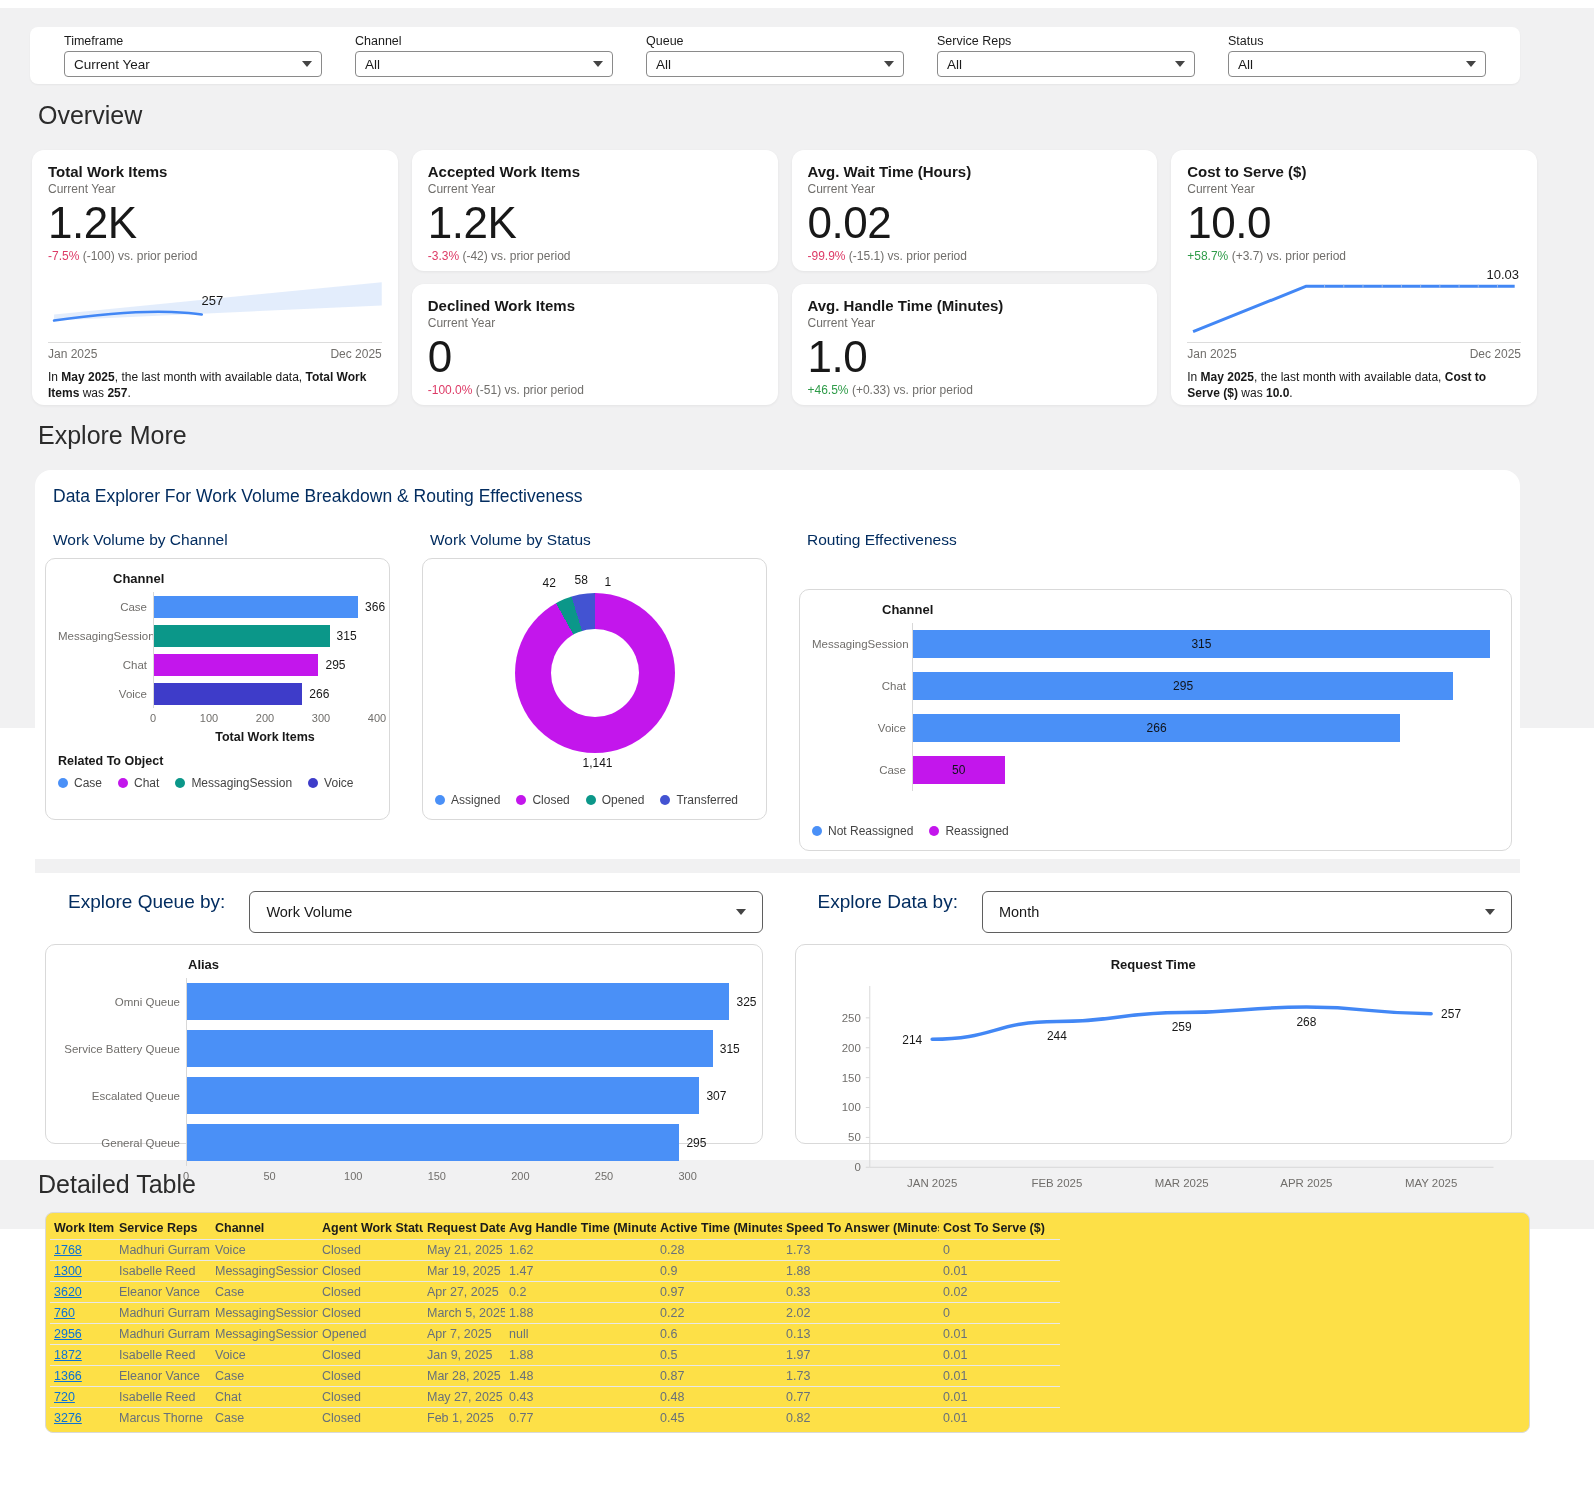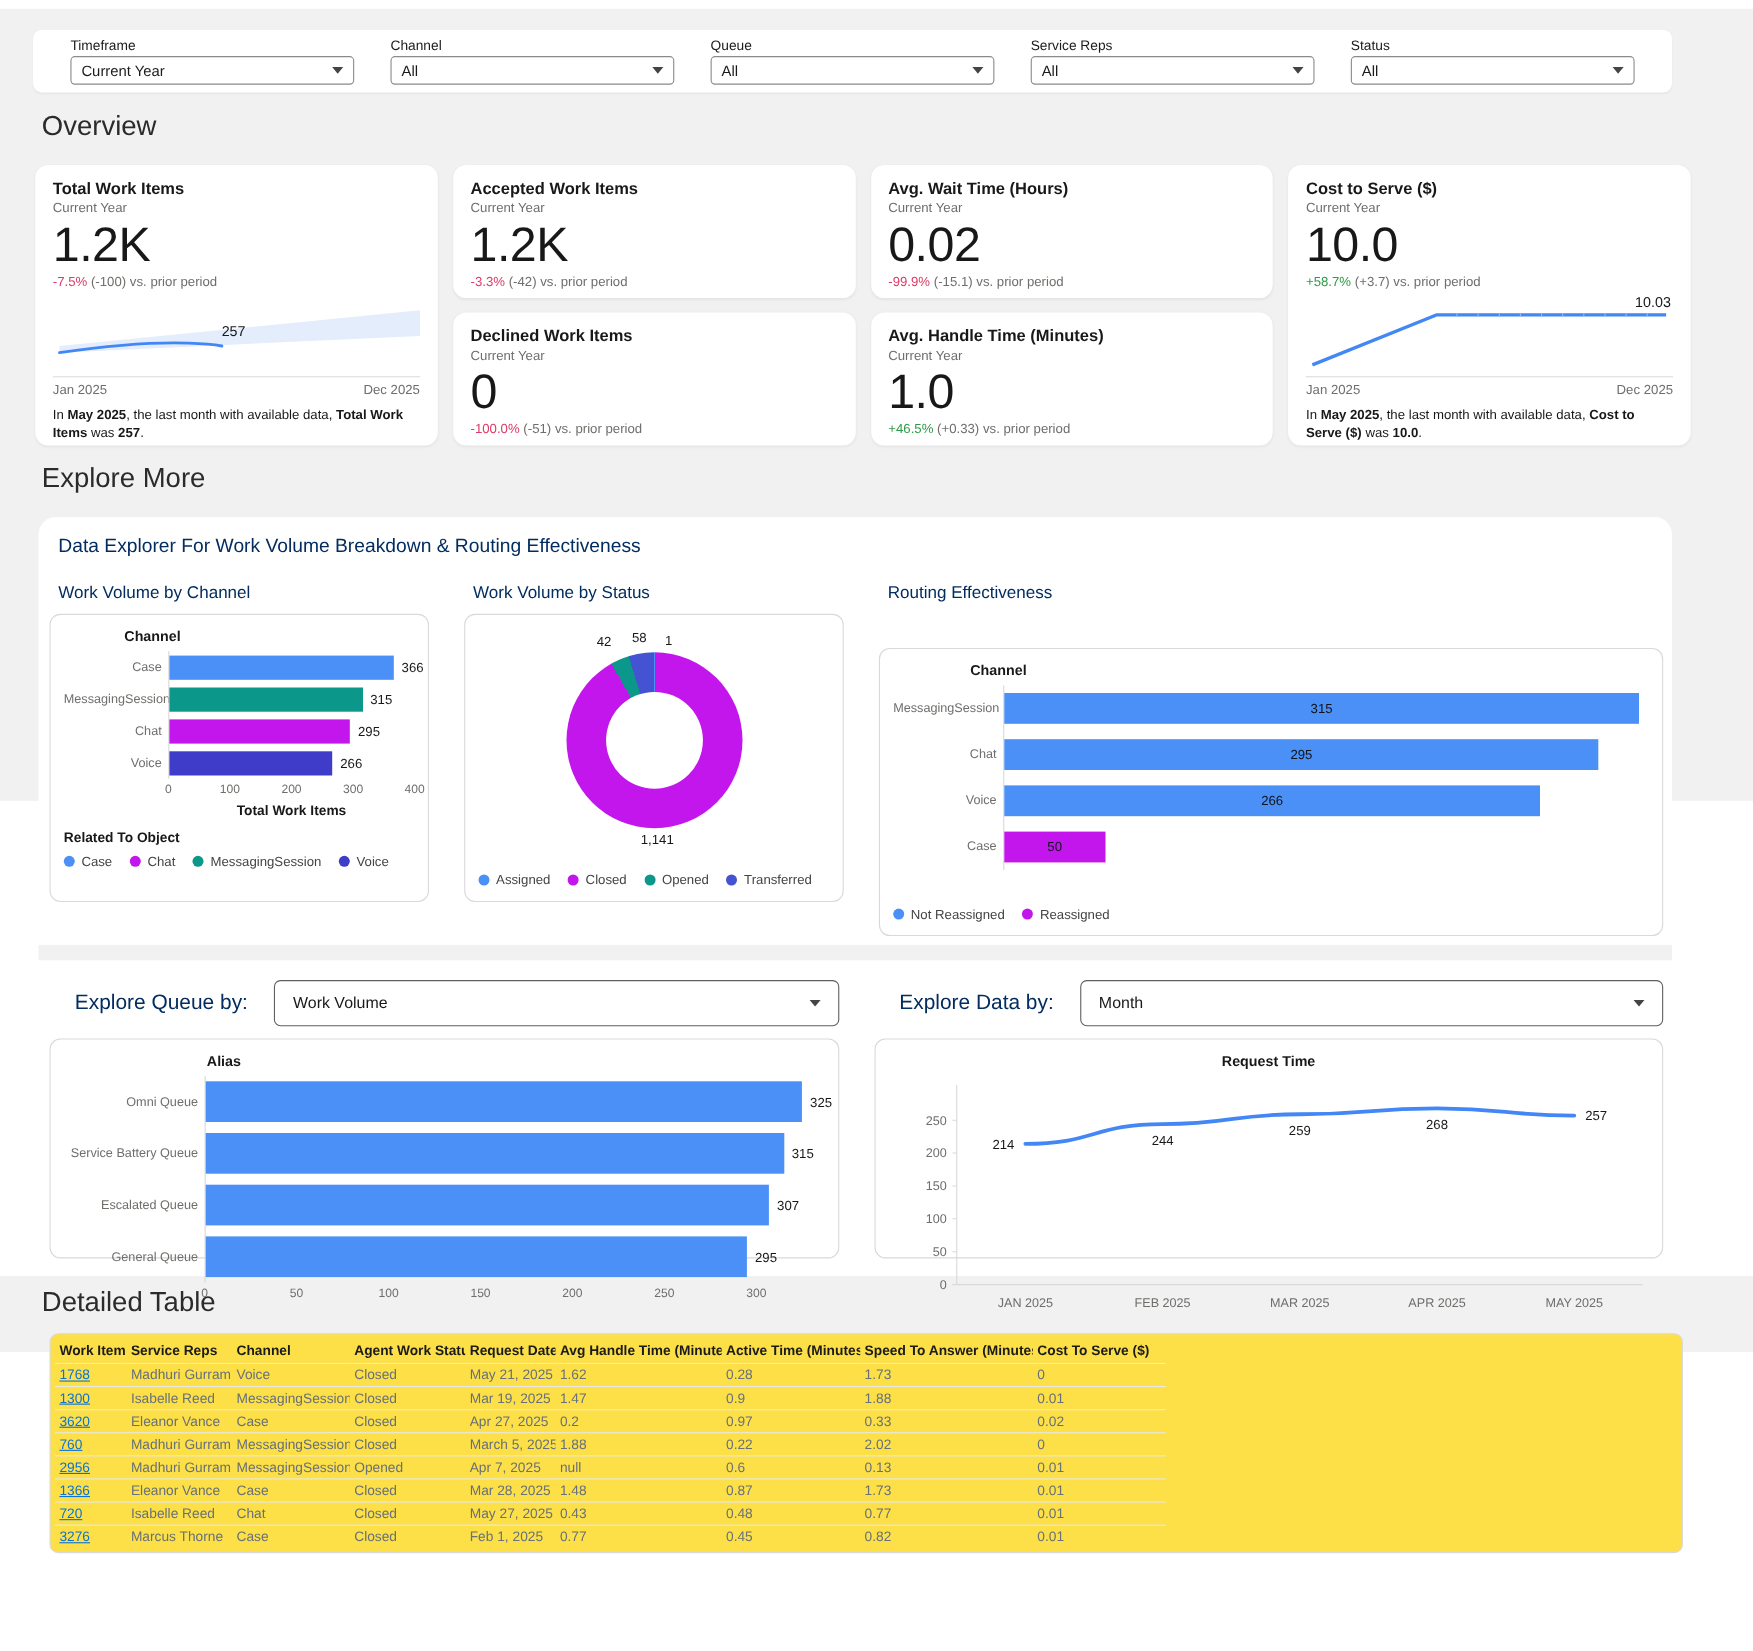--- a/index.html
+++ b/index.html
@@ -90,21 +90,21 @@
   .dlab-3 { left:90px; top:-18px; }
   .dlab-main { left:50%; margin-left:-12px; bottom:-17px; }
   #card-status .legend { margin-top:auto; }
   #chart-routing .legend { margin-top:auto; }
 
   .divider { height:14px; background:#f1f1f2; margin-top:8px; }
 
   
   .explore-row { display:flex; gap:32px; margin:10px 8px 0 10px; }
   .explore-col { width:720px; display:flex; flex-direction:column; }
-  .explore-head { display:flex; align-items:center; margin-top:8px; }
+  .explore-head { display:flex; margin-top:8px; }
   .explore-label { font-size:19px; font-weight:500; color:#032d60; padding-left:23px; white-space:nowrap; }
   .big-select { flex:1; height:42px; border:1px solid #5f5f5f; border-radius:6px; background:#fff; display:flex;
     align-items:center; justify-content:space-between; padding:0 16px; font-size:14.5px; color:#181818; cursor:pointer; }
   .explore-col .big-select { margin-left:24px; }
   .explore-card { border:1px solid #d9d9d9; border-radius:10px; background:#fff; height:200px; margin-top:11px; padding:12px; display:flex; flex-direction:column; }
   .line-title { font-size:13px; font-weight:700; color:#181818; text-align:center; margin-bottom:2px; }
 
   
   .detail-band { margin-top:16px; background:#f1f1f2; padding:10px 0 30px 38px; }
   .table-card { margin:5px 64px 0 45px; border:1px solid #d9d9d9; border-radius:8px; background:#fde047; padding:3px 0 4px 4px; position:relative; top:-22px; }
@@ -541,20 +541,31 @@
             <td>Madhuri Gurram</td>
             <td>MessagingSession</td>
             <td>Opened</td>
             <td>Apr 7, 2025</td>
             <td>null</td>
             <td>0.6</td>
             <td>0.13</td>
             <td>0.01</td>
           </tr>
           <tr>
+            <td class="link">1872</td>
+            <td>Isabelle Reed</td>
+            <td>Voice</td>
+            <td>Closed</td>
+            <td>Jan 9, 2025</td>
+            <td>1.88</td>
+            <td>0.5</td>
+            <td>1.97</td>
+            <td>0.01</td>
+          </tr>
+          <tr>
             <td class="link">1366</td>
             <td>Eleanor Vance</td>
             <td>Case</td>
             <td>Closed</td>
             <td>Mar 28, 2025</td>
             <td>1.48</td>
             <td>0.87</td>
             <td>1.73</td>
             <td>0.01</td>
           </tr>

